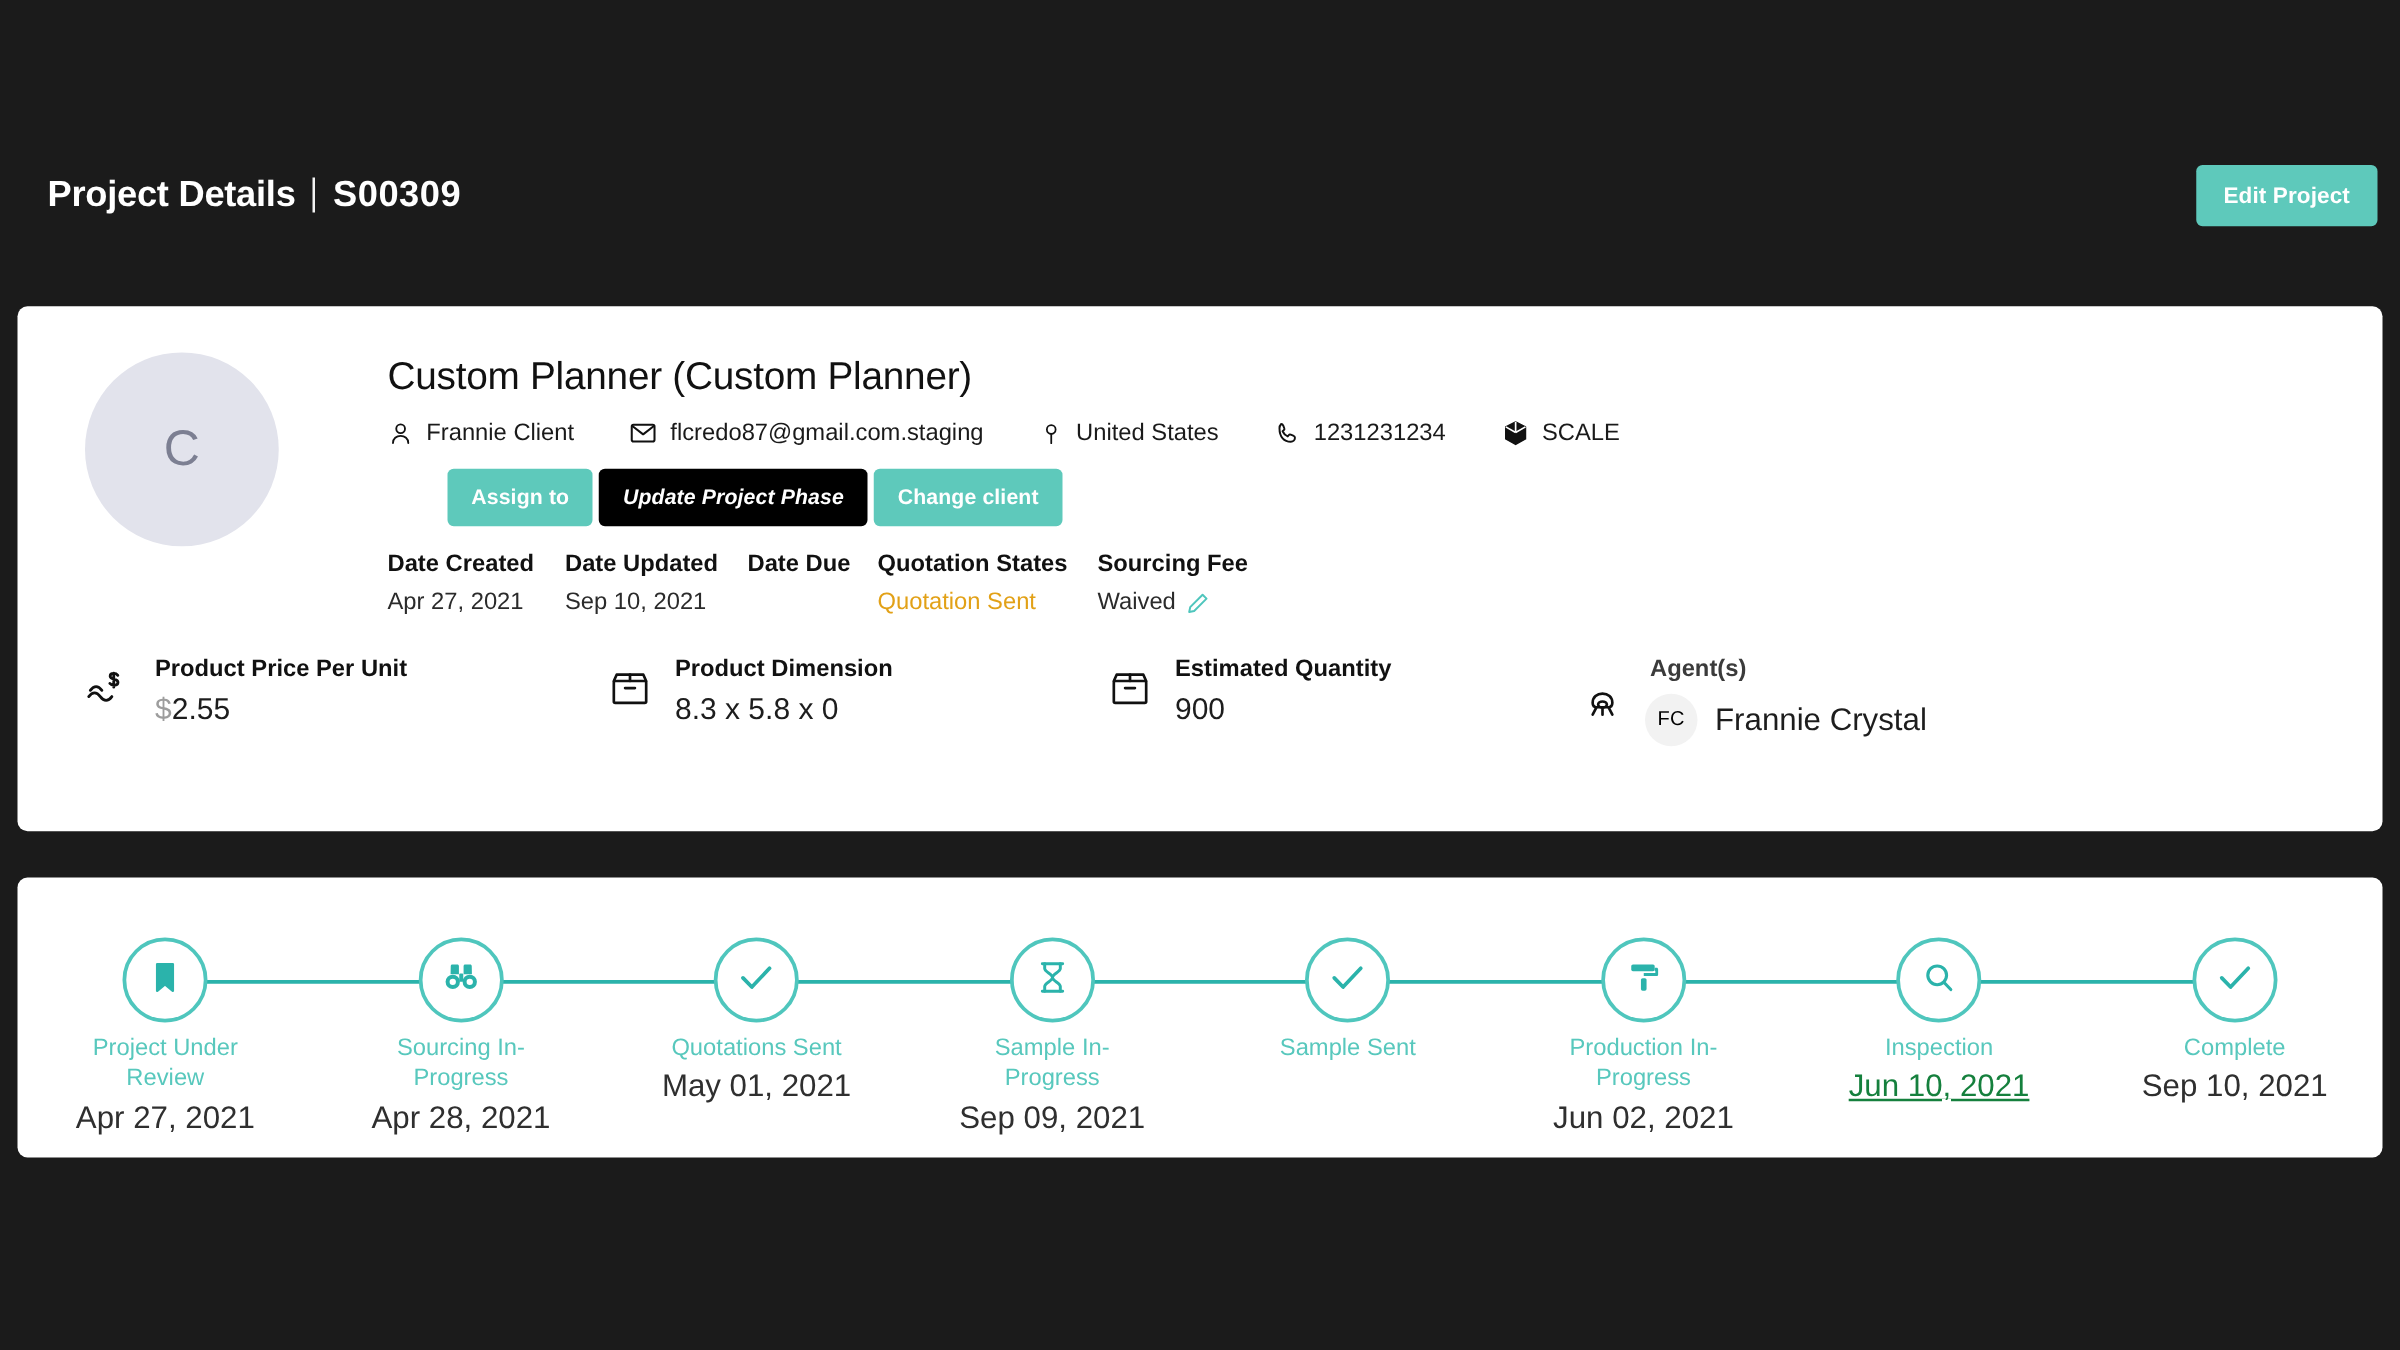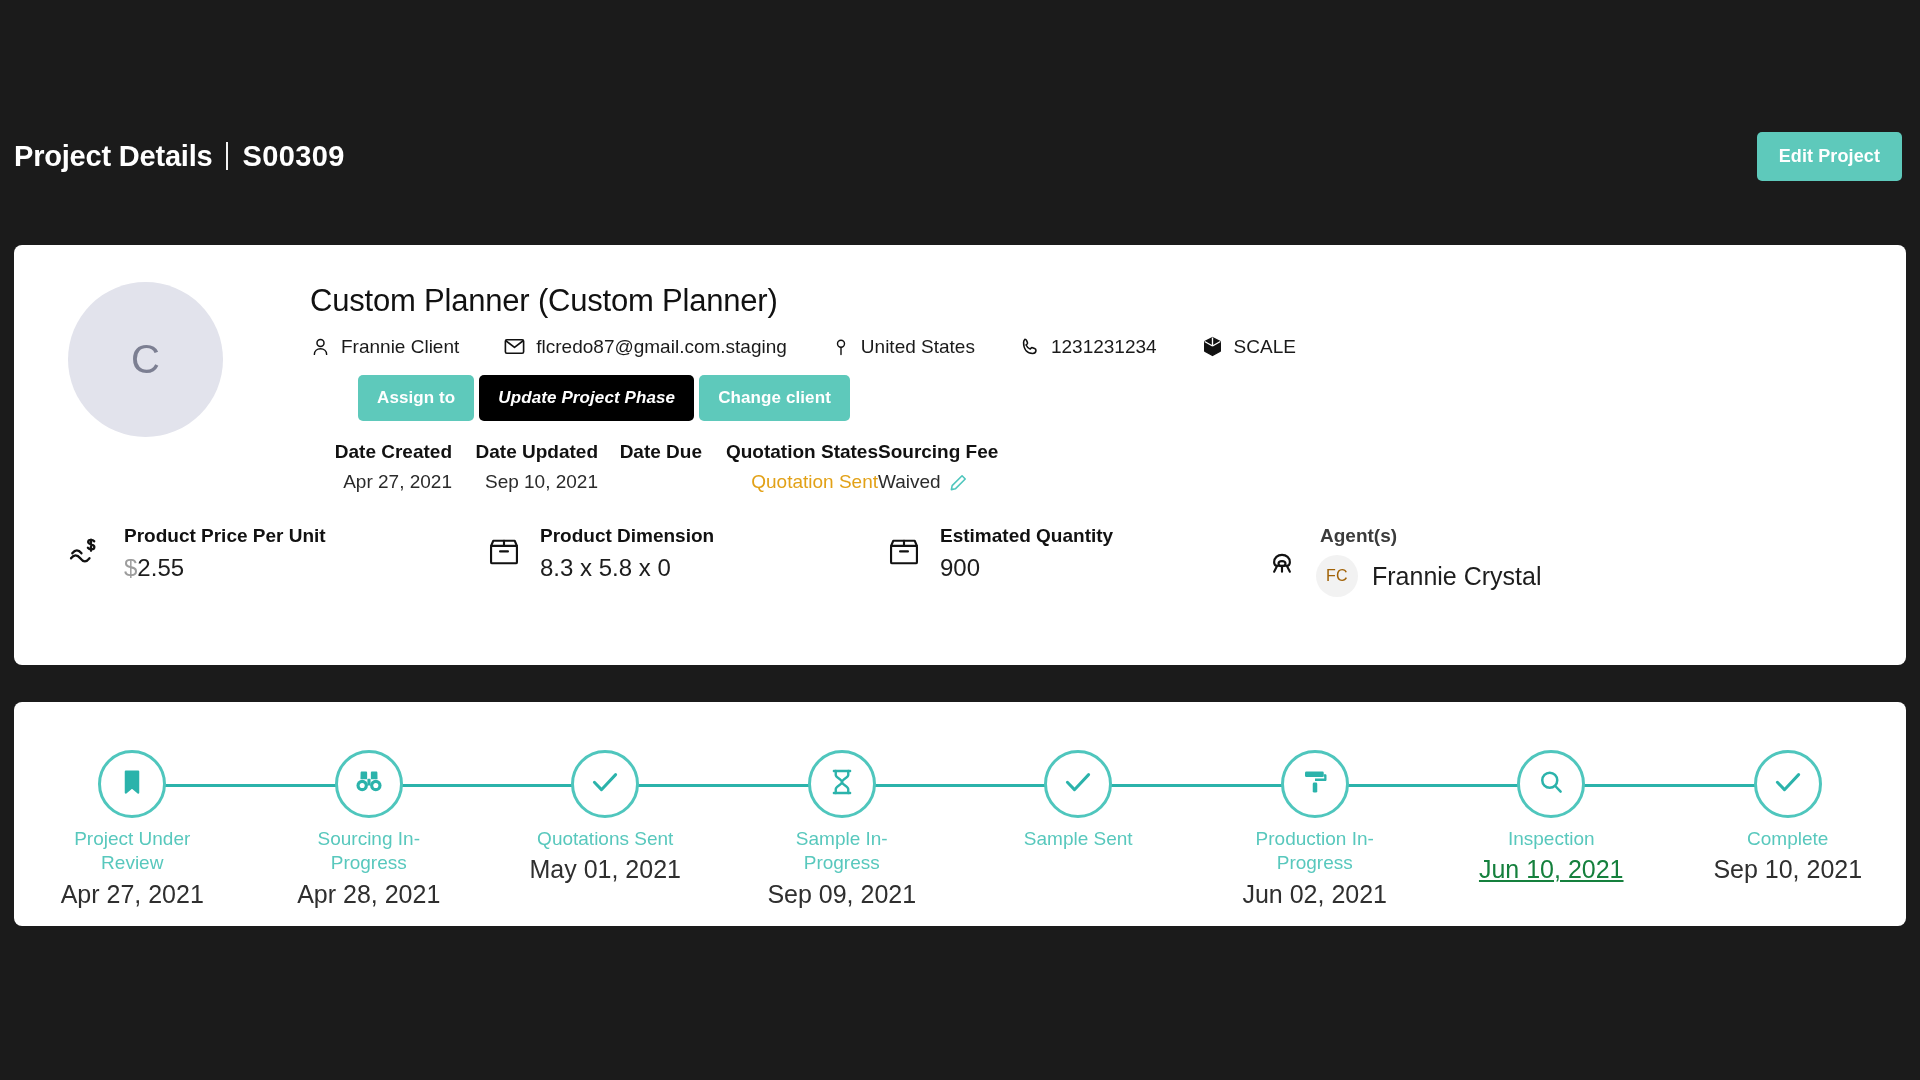--- a/index.html
+++ b/index.html
@@ -16,21 +16,21 @@
     position: absolute; top: 0; left: 0; width: 1920px; height: 212px;
     background: #1b1b1b;
   }
   .header-bar {
     position: absolute; top: 125px; left: 0; width: 1920px; height: 62px;
     display: flex; align-items: center; justify-content: space-between;
     padding: 0 18px 0 14px;
   }
   .title-wrap { display: flex; align-items: center; gap: 0; }
   .page-title {
-    color: #ffffff; font-size: 29px; font-weight: bold; letter-spacing: -0.2px;
+    color: #ffffff; font-size: 29px; font-weight: bold; letter-spacing: -0.2px; margin-left: 24px;
   }
   .title-sep {
     display: inline-block; width: 2px; height: 28px; background: #ffffff;
     margin: 0 14px; opacity: .95;
   }
   .title-id { color: #ffffff; font-size: 29px; font-weight: bold; letter-spacing: .4px; }
 
   .edit-project-btn {
     background: #5ec9bb; color: #ffffff; border: none;
     font-family: "Liberation Sans", sans-serif;
@@ -75,21 +75,21 @@
   .pill-btn {
     border: none; border-radius: 5px; cursor: pointer;
     font-family: "Liberation Sans", sans-serif;
     font-size: 17px; font-weight: bold; color: #ffffff;
     padding: 13px 19px; letter-spacing: .1px;
   }
   .pill-teal { background: #5ec9bb; }
   .pill-amber { background: #000000; font-style: italic; }
 
   .meta-row { display: flex; margin-top: 20px; }
-  .meta-col { margin-right: 0; text-align: right; }
+  .meta-col { margin-right: 0; }
   .meta-label { font-size: 19px; font-weight: bold; color: #111; white-space: nowrap; }
   .meta-value { font-size: 19px; color: #2b2b2b; margin-top: 8px; white-space: nowrap; min-height: 22px; }
   .meta-value.amber { color: #e2a117; }
   .meta-value.with-edit { display: flex; align-items: center; gap: 8px; }
   .edit-pencil { cursor: pointer; display: inline-flex; }
 
   
   .metrics-row {
     position: absolute; left: 0; right: 0; top: 280px;
     display: flex; align-items: flex-start;
@@ -100,21 +100,21 @@
   .metric-value { font-size: 24px; color: #1d1d1d; margin-top: 7px; white-space: nowrap; }
   .metric-value .cur { color: #9d9d9d; }
 
   .agents-block { display: flex; align-items: flex-start; gap: 16px; }
   .agents-inner { display: flex; flex-direction: column; }
   .agents-label { font-size: 19px; font-weight: bold; color: #3b3b3b; margin-left: 4px; }
   .agent-chip { display: flex; align-items: center; gap: 14px; margin-top: 8px; }
   .agent-avatar {
     width: 42px; height: 42px; border-radius: 50%; background: #f2f2f2;
     display: flex; align-items: center; justify-content: center;
-    color: #a16207; font-size: 16px; letter-spacing: .4px;
+    color: #000000; font-size: 16px; letter-spacing: .4px;
   }
   .agent-name { font-size: 25px; color: #1d1d1d; white-space: nowrap; }
 
   
   .timeline {
     position: absolute; left: 0; top: 0; width: 1892px; height: 224px;
   }
   .track {
     position: absolute; top: 82px; left: 112px; right: 120px;
     height: 3px; background: #2bb3ab;

